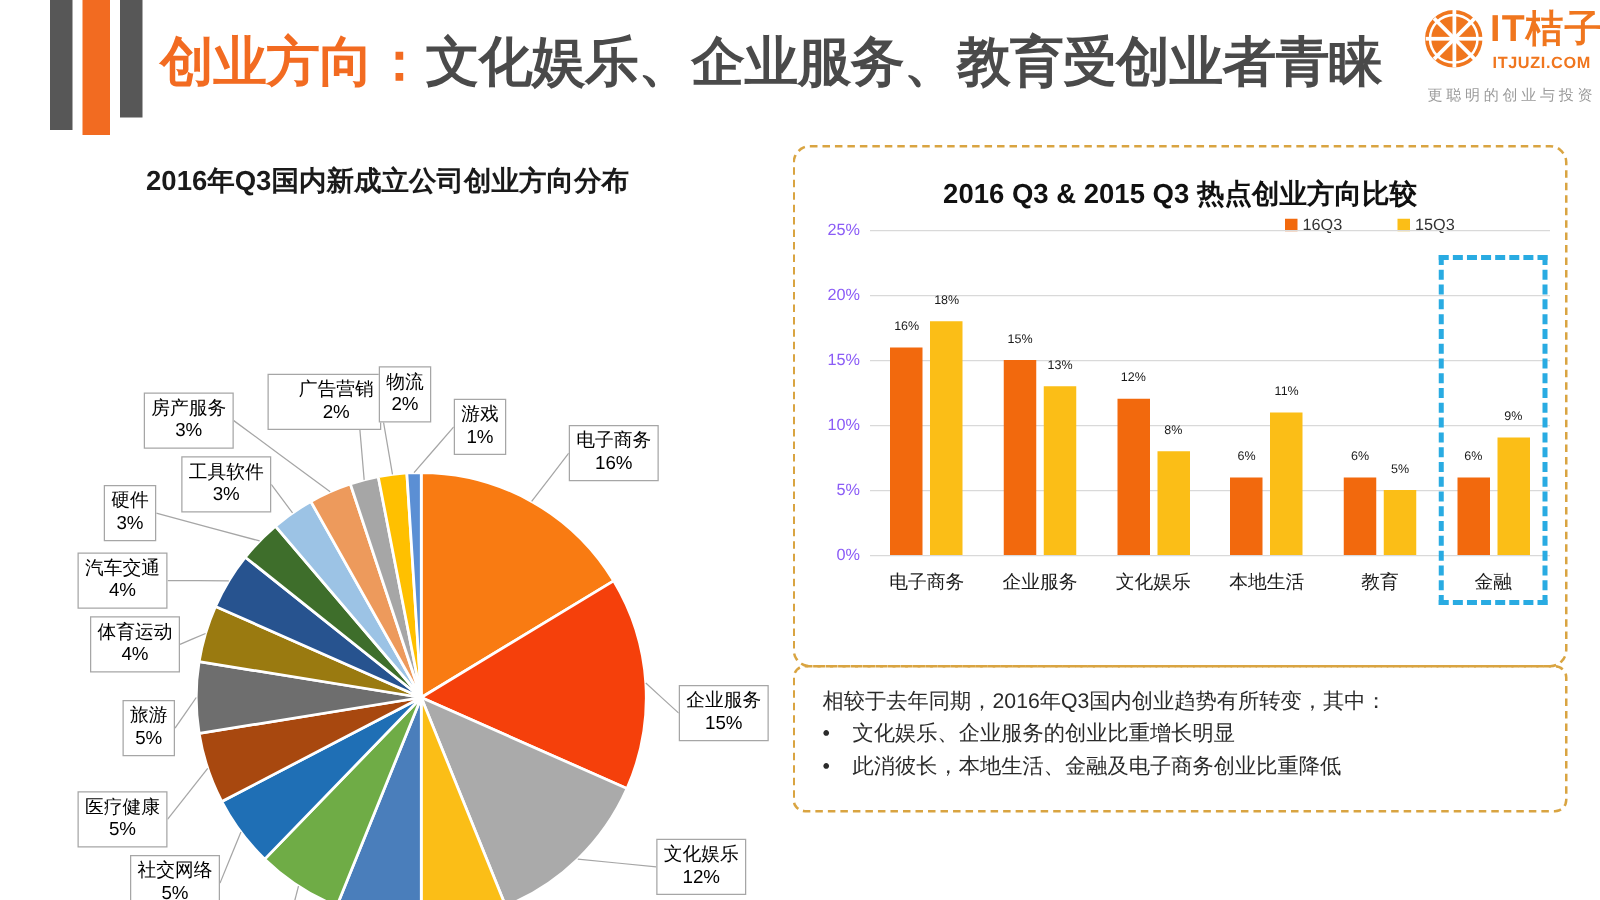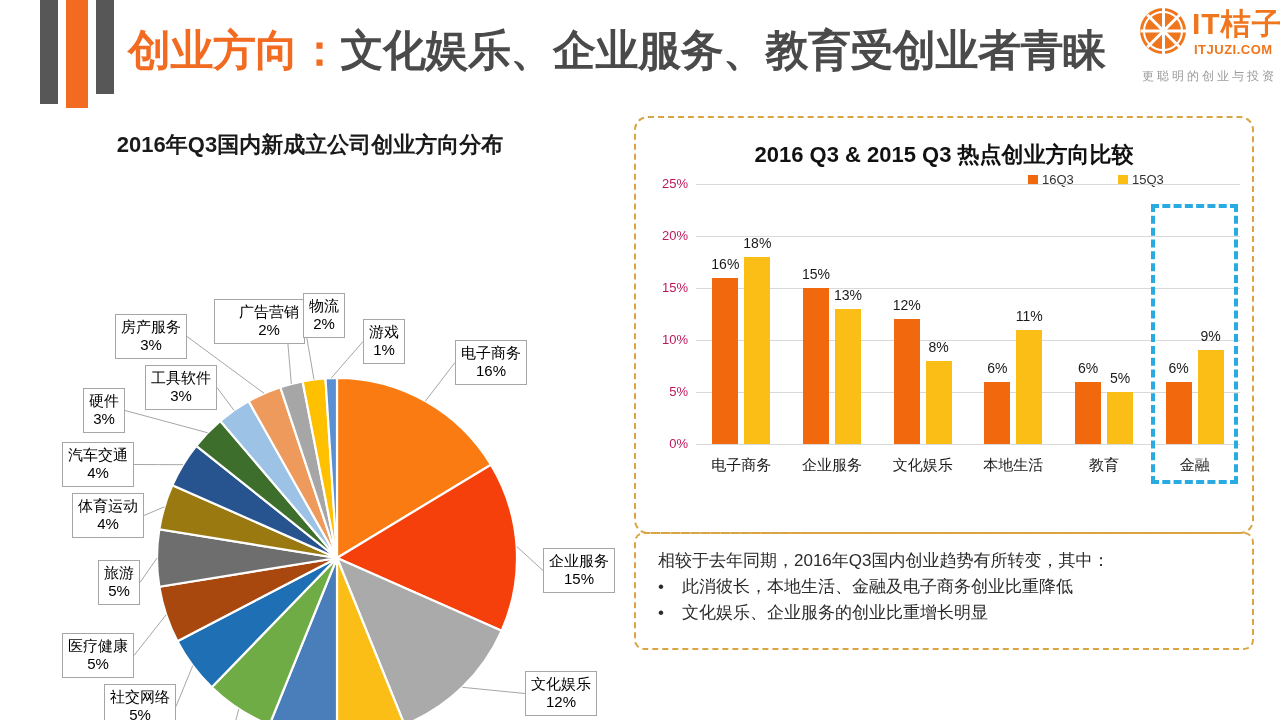--- a/index.html
+++ b/index.html
@@ -77,28 +77,28 @@
     border:2px dashed #D9A441;border-radius:14px;box-sizing:border-box;
     background:#ffffff;
   }
   #bar-title{
     position:absolute;left:0;top:22px;width:616px;text-align:center;
     font-size:22px;font-weight:bold;color:#111111;white-space:nowrap;
   }
   #bar-plot{position:absolute;left:12px;top:58px;width:596px;height:348px;}
   .y-label{
     position:absolute;right:0;width:40px;text-align:right;
-    font-size:13px;color:#be185d;transform:translateY(-8px);
+    font-size:13px;color:#8b5cf6;transform:translateY(-8px);
   }
   .gridline{position:absolute;height:1px;background:#D9D9D9;}
   .bar{position:absolute;bottom:0;}
   .bar.s16{background:#F2690D;}
   .bar.s15{background:#FBBE17;}
   .bar-val{
-    position:absolute;font-size:14px;color:#1a1a1a;text-align:center;white-space:nowrap;
+    position:absolute;font-size:10px;color:#1a1a1a;text-align:center;white-space:nowrap;
   }
   .cat-label{
     position:absolute;font-size:15px;color:#1a1a1a;text-align:center;white-space:nowrap;
   }
   #legend{position:absolute;left:392px;top:54px;width:180px;height:18px;}
   .lg-item{position:absolute;font-size:13px;color:#333;white-space:nowrap;}
   .lg-sw{position:absolute;width:10px;height:10px;top:3px;}
   .lg-tx{position:absolute;left:14px;top:0px;}
   #highlight-box{
     position:absolute;left:498px;top:86px;width:100px;height:262px;
@@ -294,15 +294,15 @@
       <div class="bar-val" style="left: 509.667px; width: 42px; top: 183.6px;">6%</div>
       <div class="bar s15" style="left: 549.667px; width: 26px; height: 93.6px; bottom: 80px;"></div>
       <div class="bar-val" style="left: 541.667px; width: 42px; top: 152.4px;">9%</div>
       <div class="cat-label" style="left: 501.333px; width: 90.6667px; top: 280px;">金融</div>
     </div>
   <div id="highlight-box" style="left: 515.333px; width: 86.6667px; top: 86px; height: 280px; border-color: rgb(41, 171, 226);"></div>
 </div>
 
 <div id="note-panel">
   <div class="note-line">相较于去年同期，2016年Q3国内创业趋势有所转变，其中：</div>
+  <div class="note-line"><span class="note-bullet">•</span><span>文化娱乐、企业服务的创业比重增长明显</span></div>
   <div class="note-line"><span class="note-bullet">•</span><span>此消彼长，本地生活、金融及电子商务创业比重降低</span></div>
-  <div class="note-line"><span class="note-bullet">•</span><span>文化娱乐、企业服务的创业比重增长明显</span></div>
 </div>
 
 </body></html>

